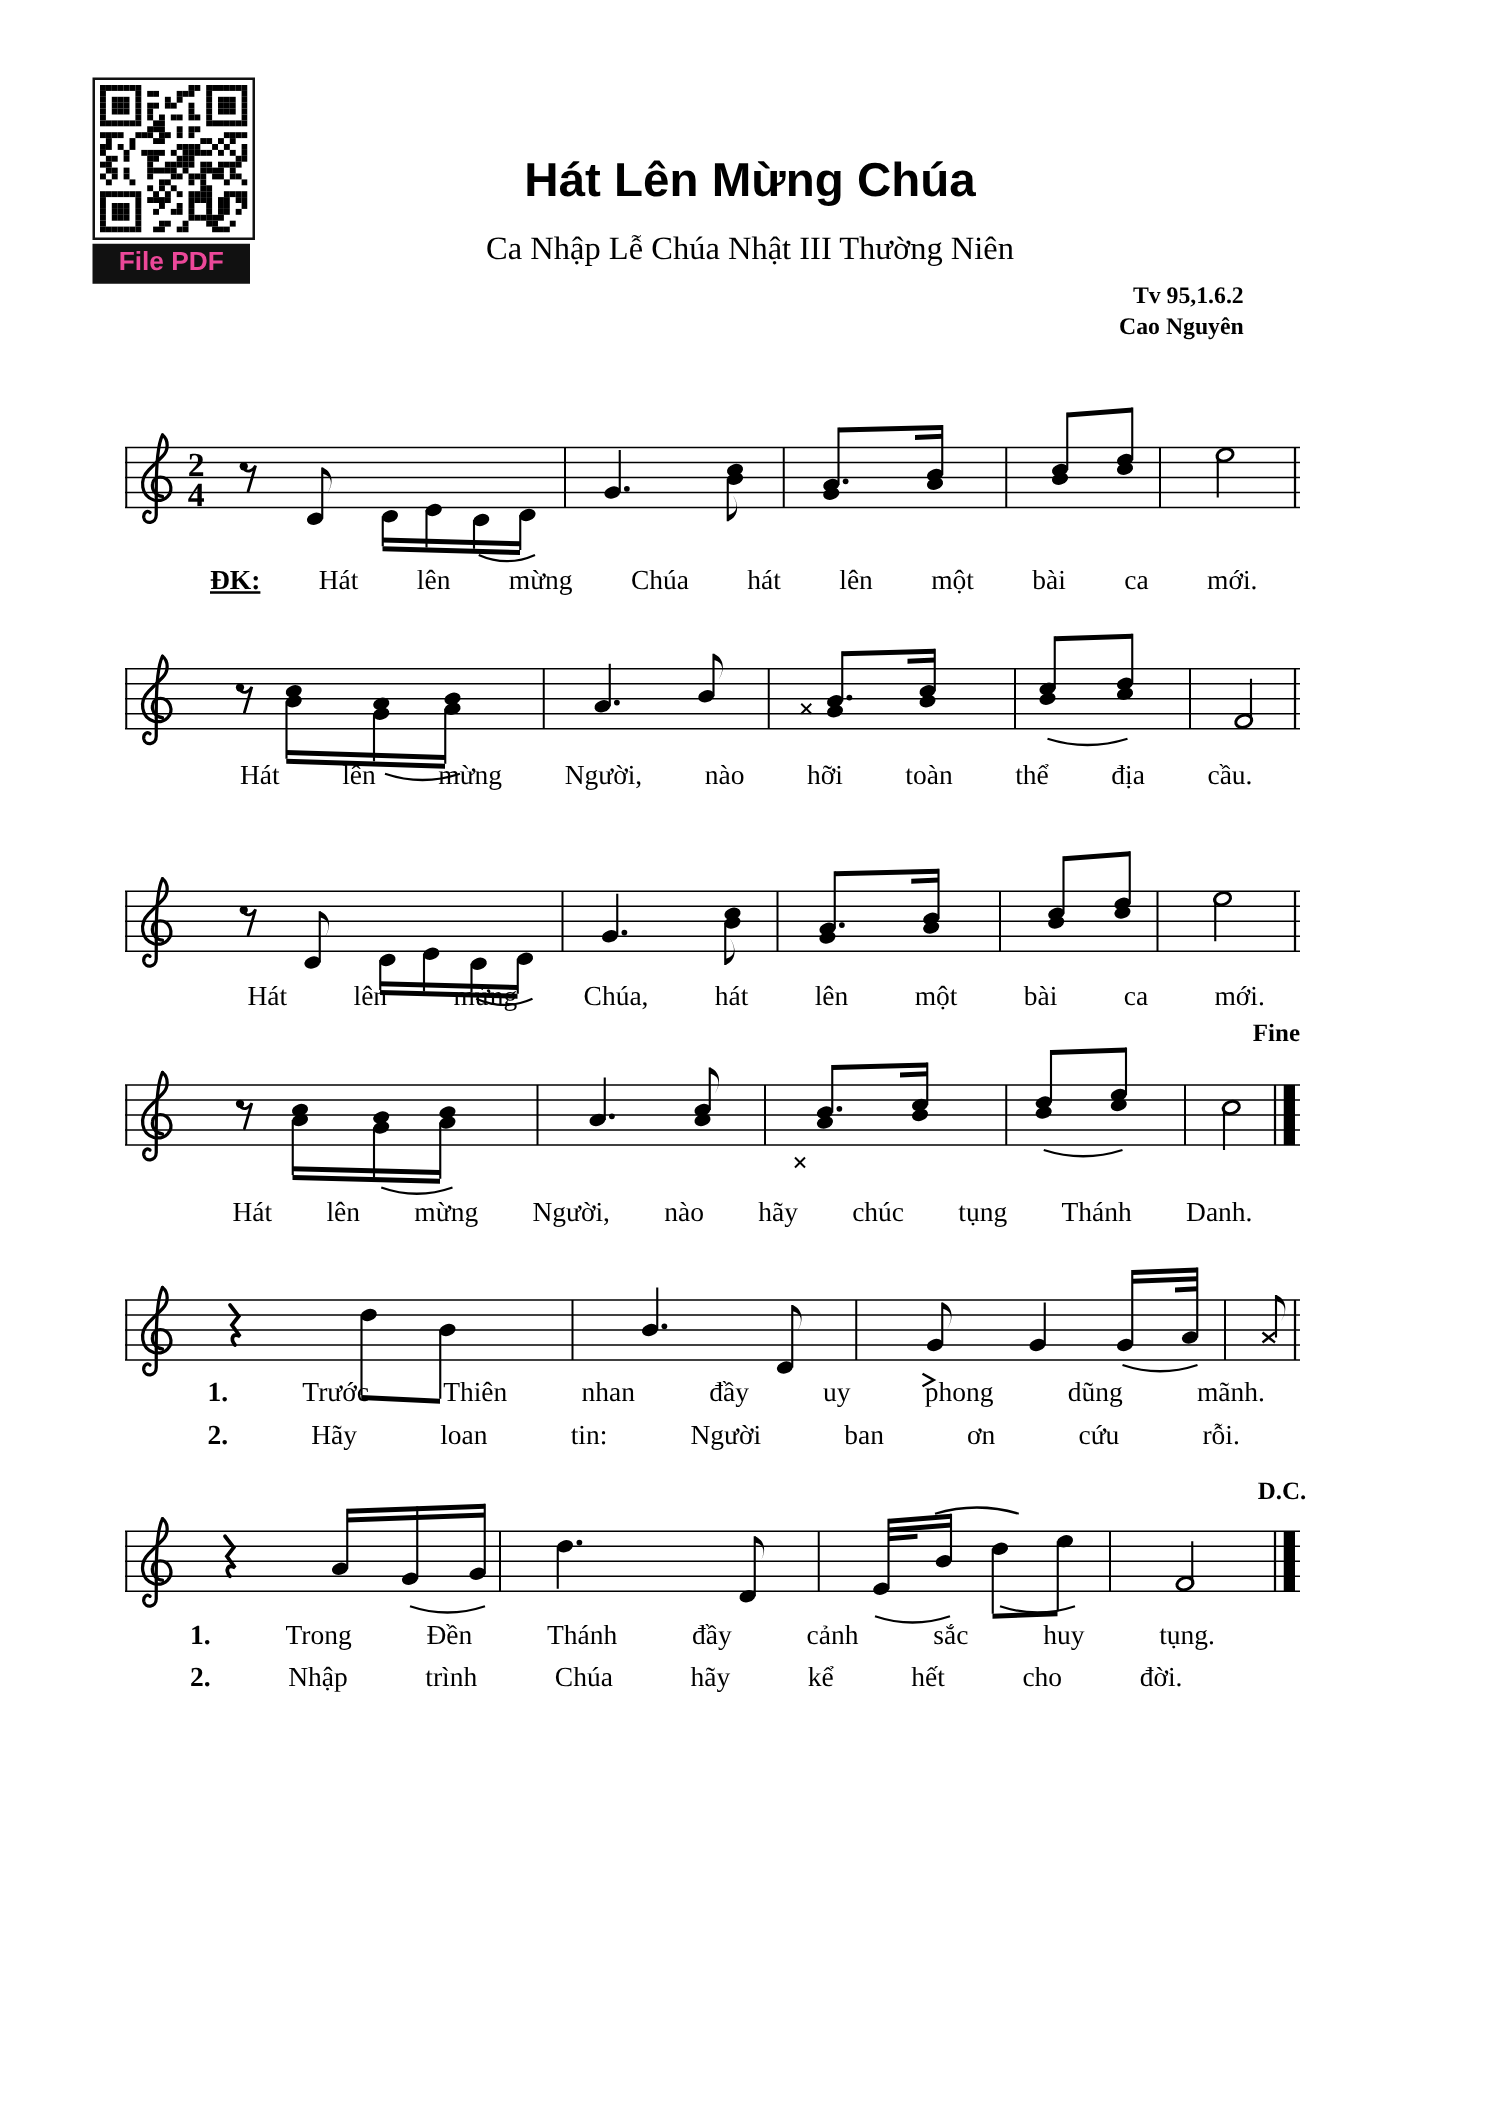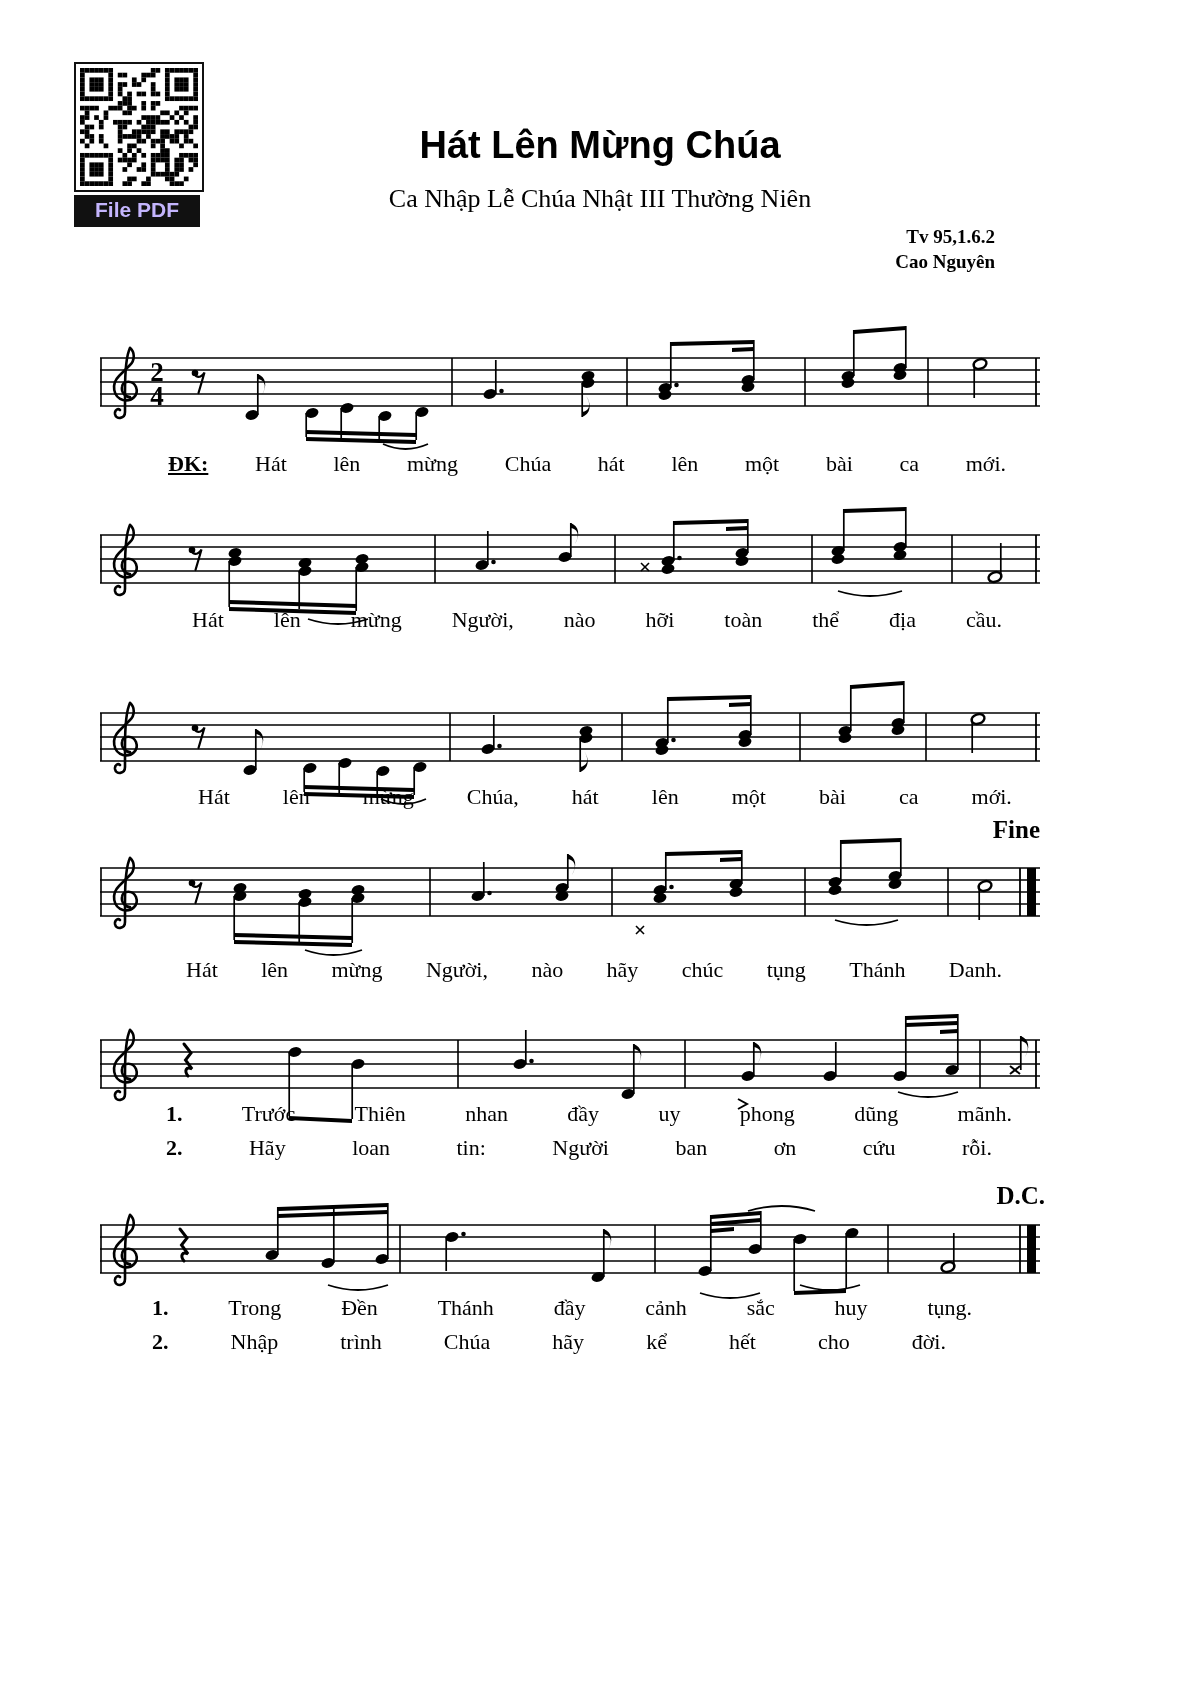--- a/index.html
+++ b/index.html
@@ -2,39 +2,39 @@
 <html><head>
 <meta charset="utf-8">
 <style>
   html,body{margin:0;padding:0;background:#888;}
   #page{position:relative;width:1200px;height:1697px;background:#fff;margin:0 auto;
         font-family:"Liberation Serif",serif;color:#000;overflow:hidden;}
   
   #qr-block{position:absolute;left:74px;top:62px;width:130px;}
   #qr-box{border:2px solid #111;background:#fff;padding:4px;width:118px;height:118px;}
   #qr-box svg{display:block;width:118px;height:118px;}
-  #qr-label{margin-top:3px;background:#111;color:#c4b5fd;text-align:center;
+  #qr-label{margin-top:3px;background:#111;color:#ec4899;text-align:center;
             font-family:"Liberation Sans",sans-serif;font-weight:bold;font-size:21px;
             padding:3px 0 5px 0;width:126px;}
   
   #title{position:absolute;top:76px;left:0;width:100%;text-align:center;
          font-family:"Liberation Sans",sans-serif;font-weight:bold;font-size:38px;
          letter-spacing:0px;margin-top:48px;}
   #subtitle{position:absolute;top:184px;left:0;width:100%;text-align:center;font-size:26px;}
   #ref-block{position:absolute;top:224px;right:205px;text-align:right;
              font-weight:bold;font-size:19px;line-height:25px;margin-left:44px;}
   
   .system{position:absolute;left:100px;width:940px;height:132px;}
   .system svg{display:block;}
   
   .lyric-row{position:absolute;display:flex;justify-content:space-between;
              font-size:22px;line-height:27px;white-space:nowrap;}
   .lyric-row .lead{font-weight:bold;text-decoration:underline;}
   .lyric-row .vnum{font-weight:bold;}
-  .mark{position:absolute;font-weight:bold;font-size:25px;}
+  .mark{position:absolute;font-weight:bold;font-size:20px;}
   #fine-mark{top:816px;right:160px;}
   #dc-mark{top:1182px;right:155px;}
   #footer-credit{position:absolute;top:1452px;left:0;width:100%;text-align:center;
                  font-weight:bold;font-size:15.5px;}
 </style>
 </head>
 <body>
 
 <div id="page">
 

